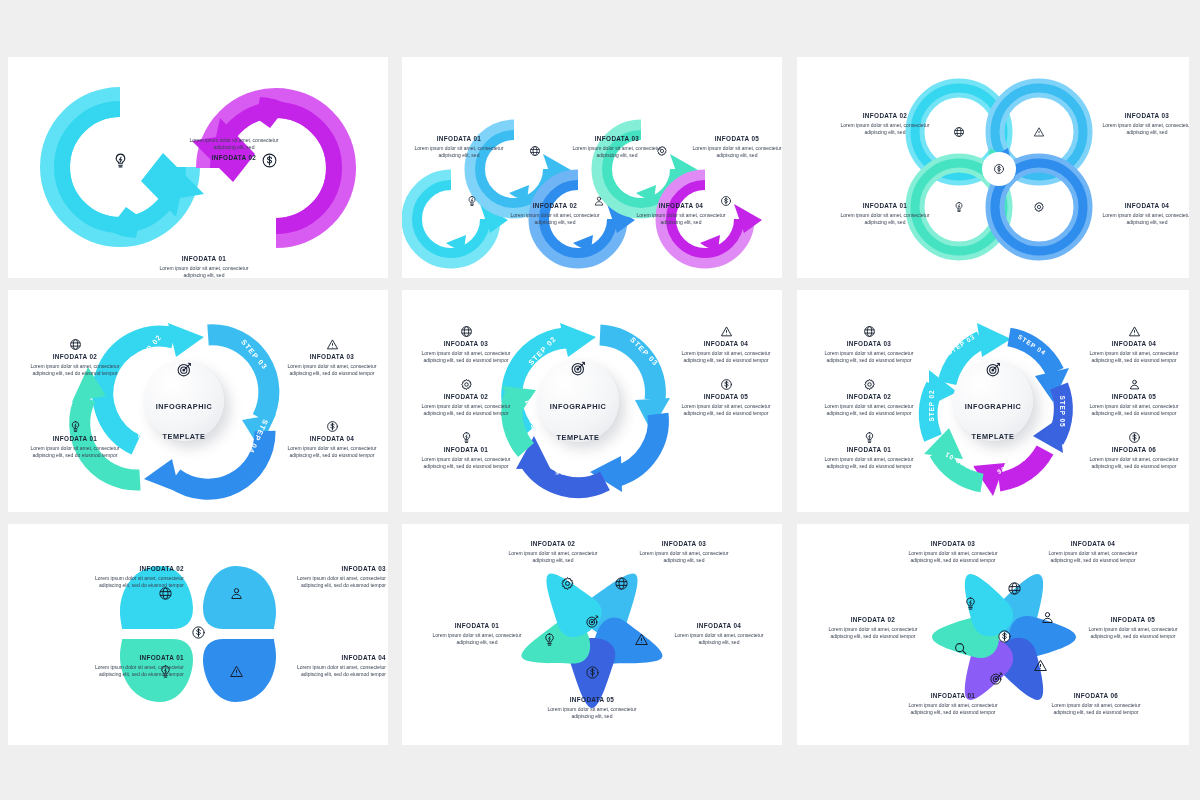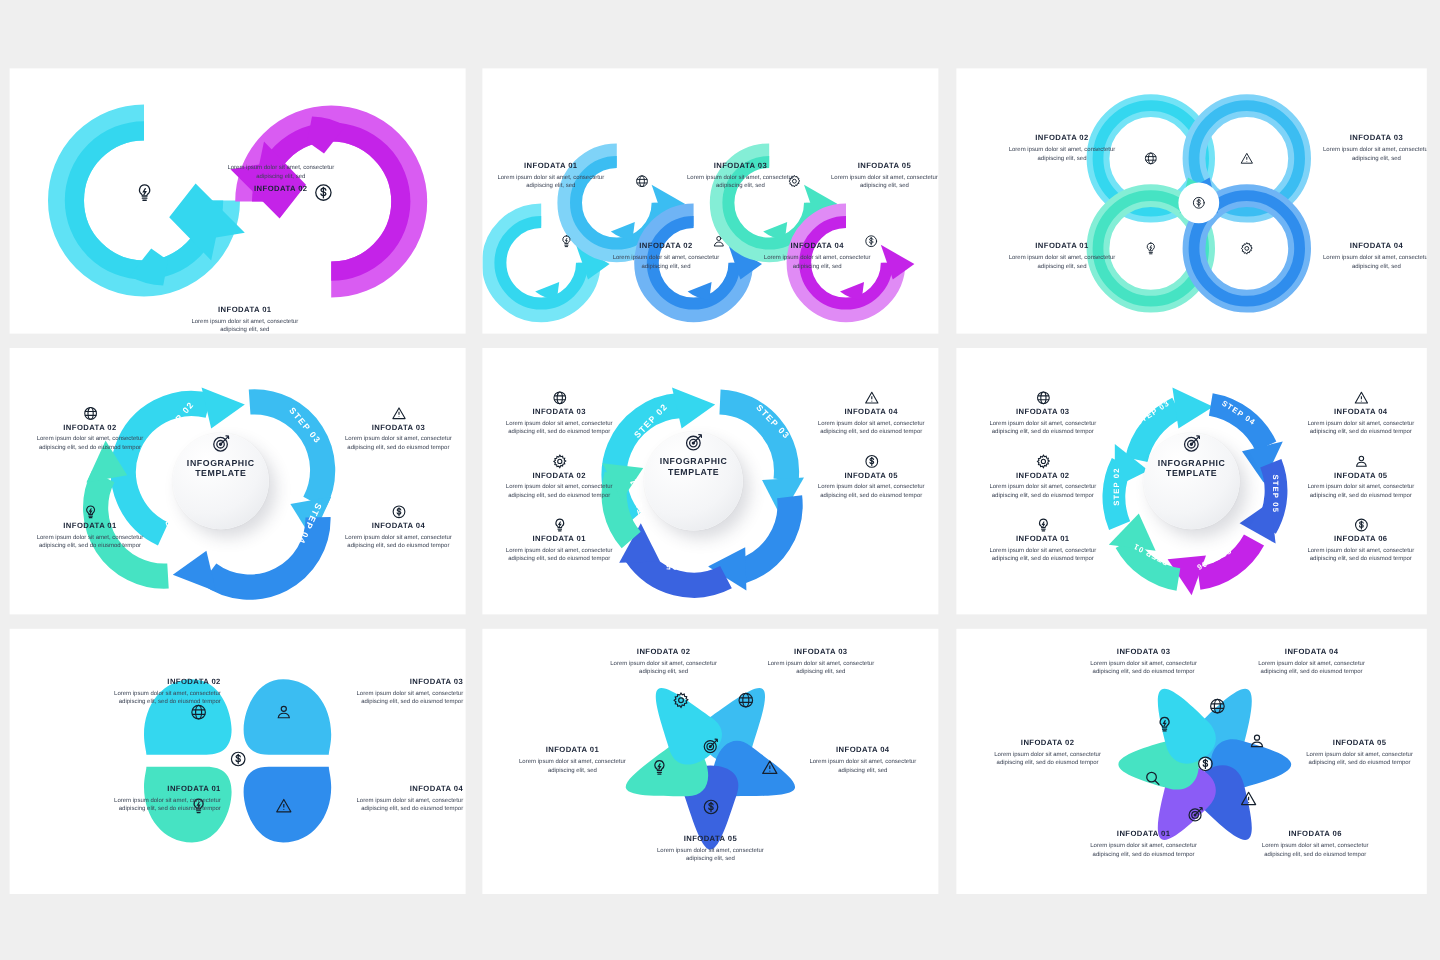--- a/index.html
+++ b/index.html
@@ -48,21 +48,21 @@
     width: 13px; height: 13px;
   }
   .tblock .ico svg { width: 13px; height: 13px; display: block; }
 
   
   .hub {
     position: absolute; border-radius: 50%;
     background: radial-gradient(circle at 35% 28%, #ffffff 0%, #f4f5f7 58%, #e3e5e9 100%);
     box-shadow: 6px 7px 13px rgba(40,50,70,.17), 0 0 0 1px rgba(0,0,0,.015);
     display: flex; flex-direction: column;
-    align-items: center; justify-content: flex-start;
+    align-items: center; justify-content: space-between;
   }
   .hub .hub-ico { width: 17px; height: 17px; margin-bottom: 3px; }
   .hub .hub-ico svg { width: 17px; height: 17px; display: block; }
   .hub .hub-t1, .hub .hub-t2 {
     font-size: 7.3px; font-weight: bold; color: #222b3d; letter-spacing: .5px;
     line-height: 1.28; text-align: center;
   }
 
   
   .pico { position: absolute; width: 15px; height: 15px; }

